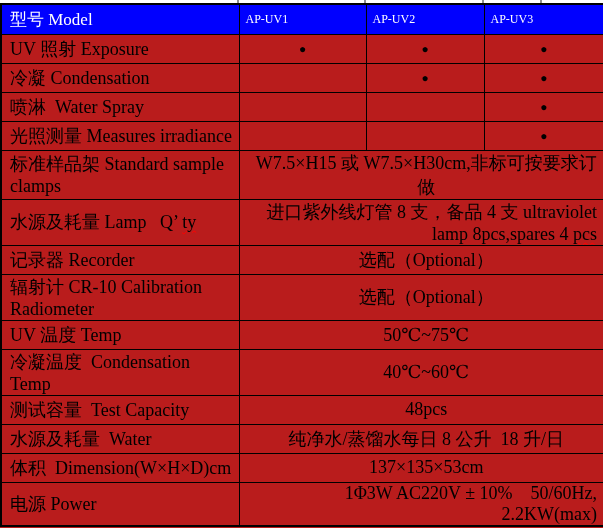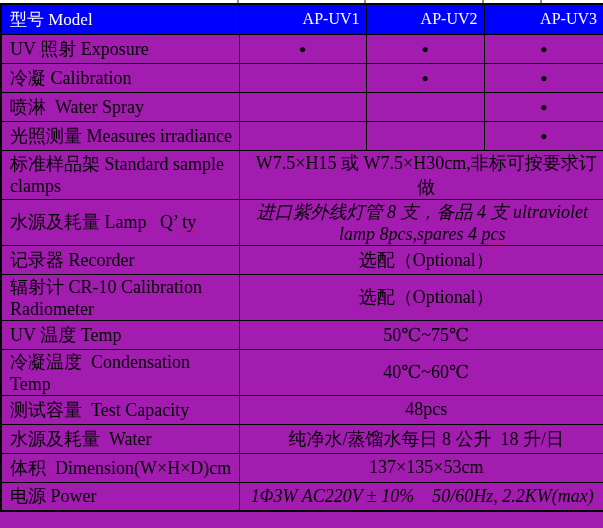--- a/index.html
+++ b/index.html
@@ -5,21 +5,21 @@
   html, body {
     margin: 0;
     padding: 0;
     background: #ffffff;
     font-family: "Liberation Serif", "DejaVu Serif", serif;
   }
   .page {
     position: relative;
     width: 603px;
     height: 528px;
-    background: #a21caf;
+    background: #b91c1c;
     overflow: hidden;
   }
   
   .top-strip { position: absolute; top: 0; left: 0; width: 603px; height: 3px; background: #ffffff; }
   .tick { position: absolute; top: 0; width: 2px; height: 4px; background: #8c8c8c; }
 
   table.spec-table {
     position: absolute;
     top: 3px;
     left: 0;
@@ -39,27 +39,27 @@
     vertical-align: middle;
   }
   tr.hdr th {
     background: #0000FF;
     color: #ffffff;
     height: 30px;
     font-weight: normal;
     border-color: #000000;
   }
   th.model-cell { text-align: left; font-size: 17px; padding-left: 8px; }
-  th.col-cell   { text-align: right; font-size: 16px; }
+  th.col-cell   { text-align: left; font-size: 12px; }
 
   tr.body-row td { height: 29px; }
   td.label-cell { text-align: left; padding-left: 8px; }
   td.mark-cell  { text-align: center; font-size: 12px; line-height: 1; }
   td.value-cell { text-align: center; padding-left: 16px; }
-  td.value-cell.left { text-align: center; padding-left: 8px; font-style: italic; }
+  td.value-cell.left { text-align: right; padding-left: 8px; }
 
   .typo {
     text-decoration: underline;
     text-decoration-style: wavy;
     text-decoration-color: #ff0000;
     text-decoration-thickness: 1px;
     text-underline-offset: 2px;
   }
 </style>
 </head>
@@ -89,21 +89,21 @@
       <th class="col-cell">AP-UV3</th>
     </tr>
 
     <tr class="body-row">
       <td class="label-cell">UV 照射 Exposure</td>
       <td class="mark-cell">●</td>
       <td class="mark-cell">●</td>
       <td class="mark-cell">●</td>
     </tr>
     <tr class="body-row">
-      <td class="label-cell">冷凝 Calibration</td>
+      <td class="label-cell">冷凝 Condensation</td>
       <td class="mark-cell"></td>
       <td class="mark-cell">●</td>
       <td class="mark-cell">●</td>
     </tr>
     <tr class="body-row">
       <td class="label-cell">喷淋  Water Spray</td>
       <td class="mark-cell"></td>
       <td class="mark-cell"></td>
       <td class="mark-cell">●</td>
     </tr>

